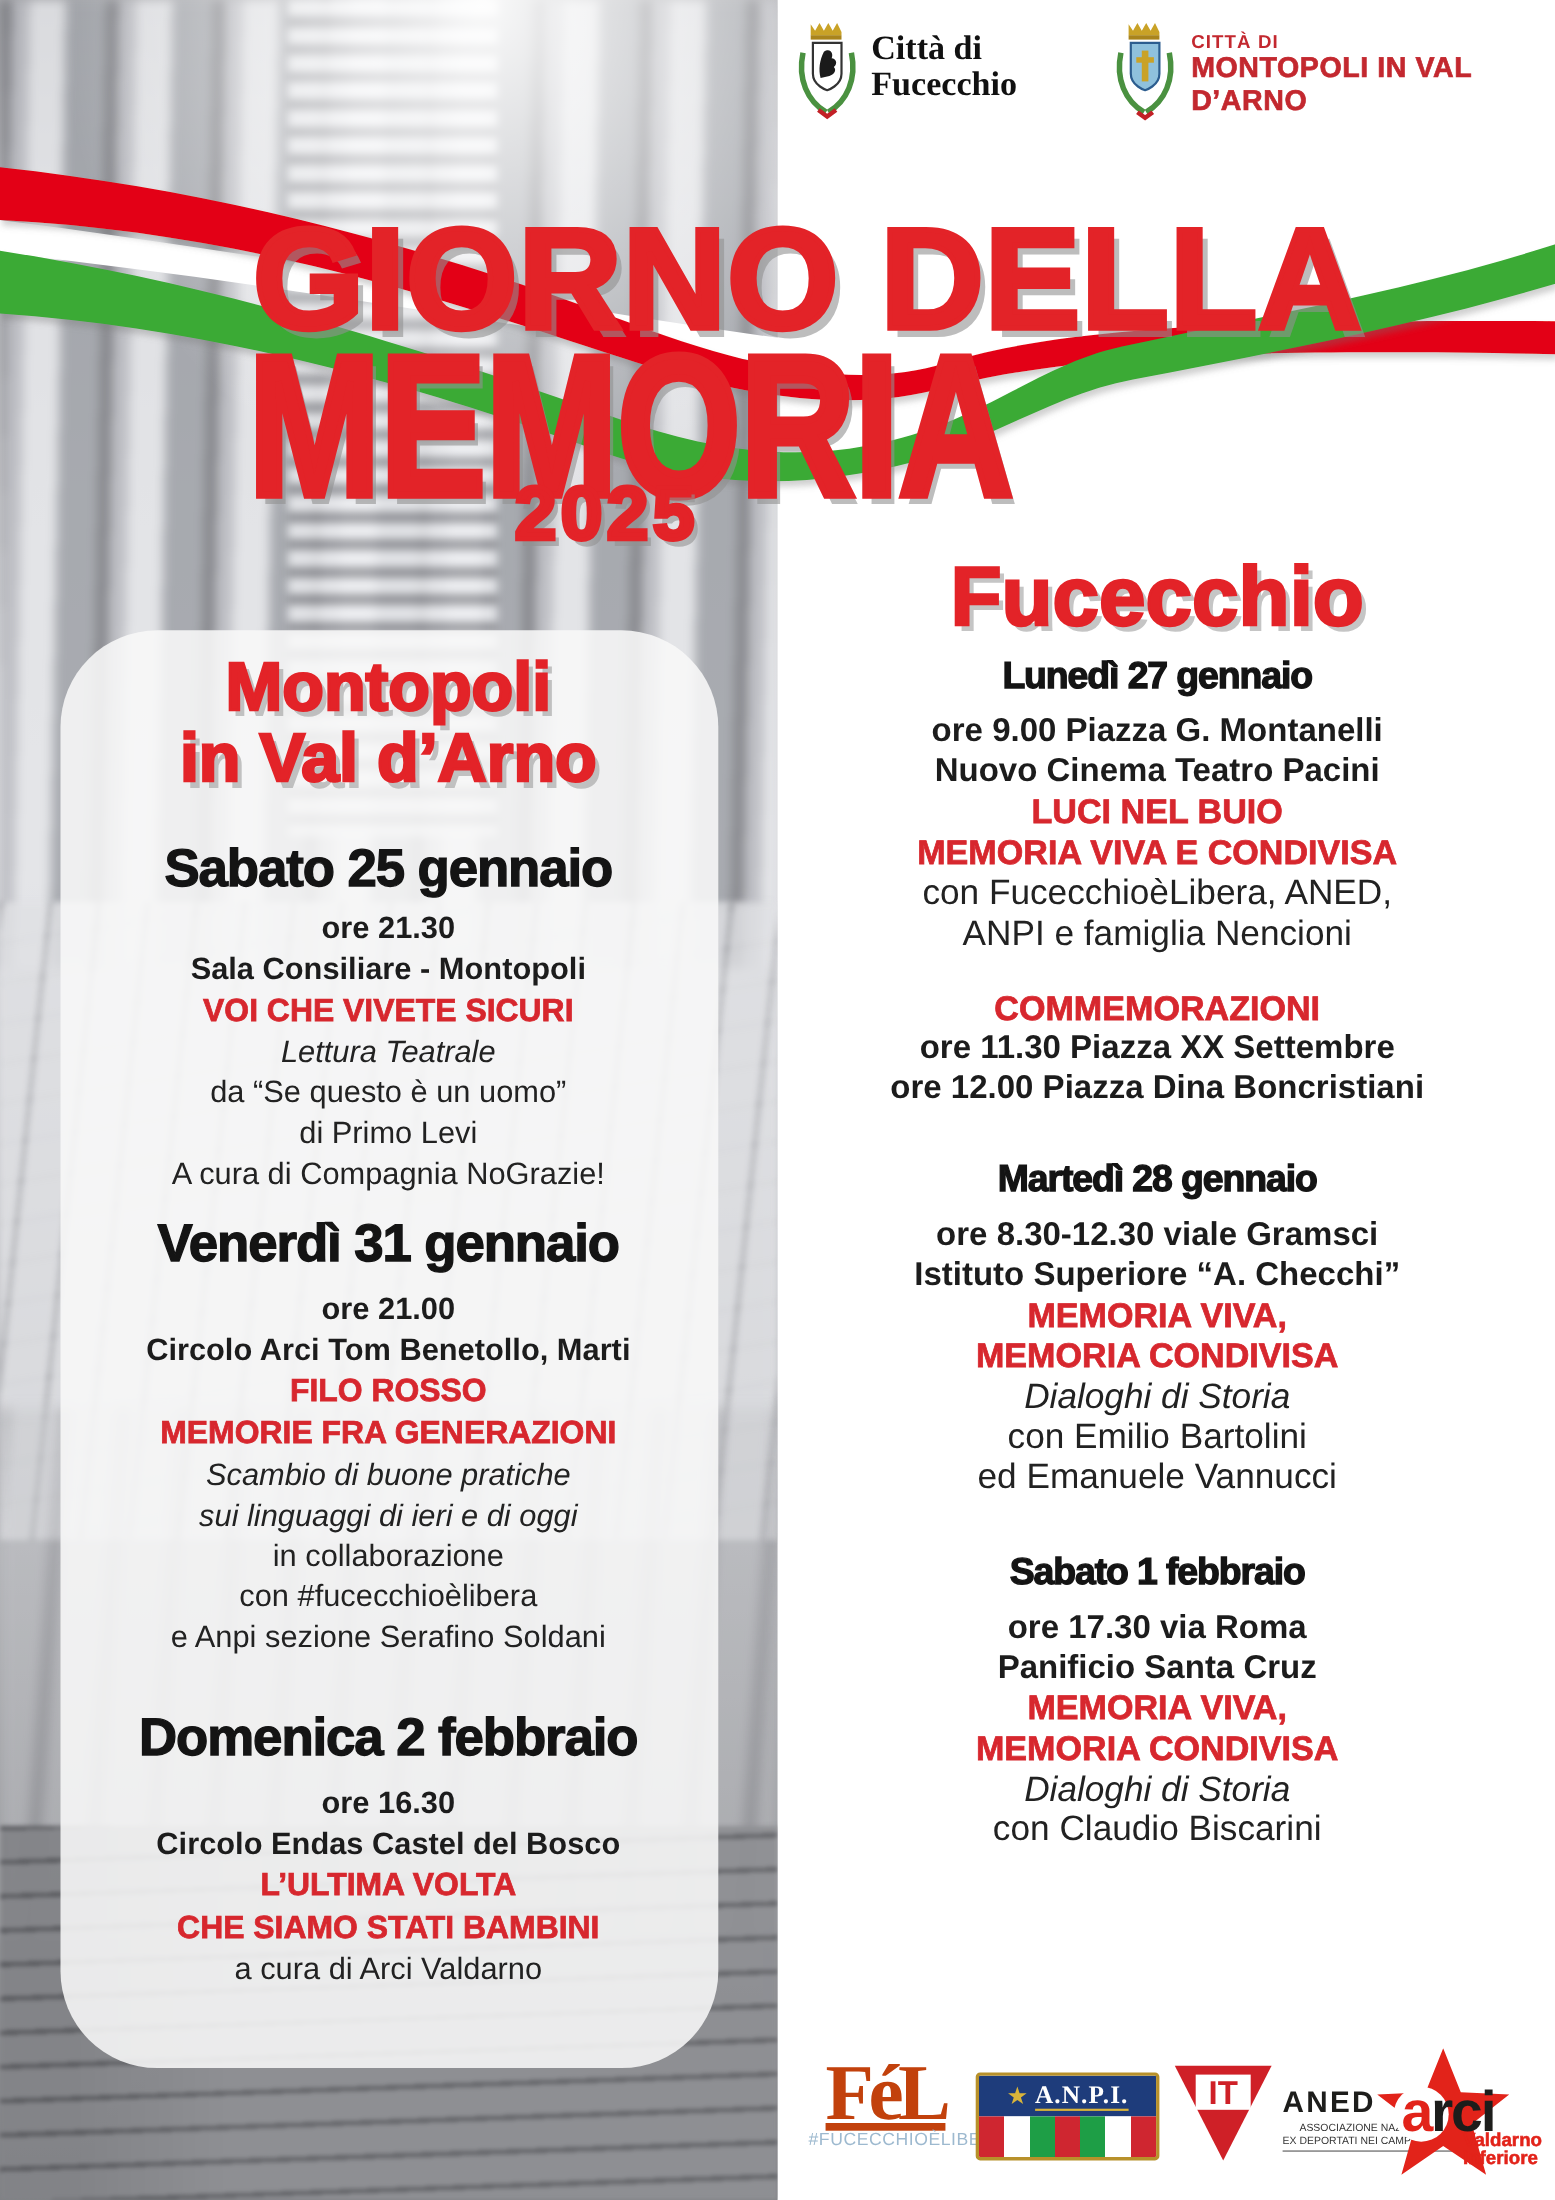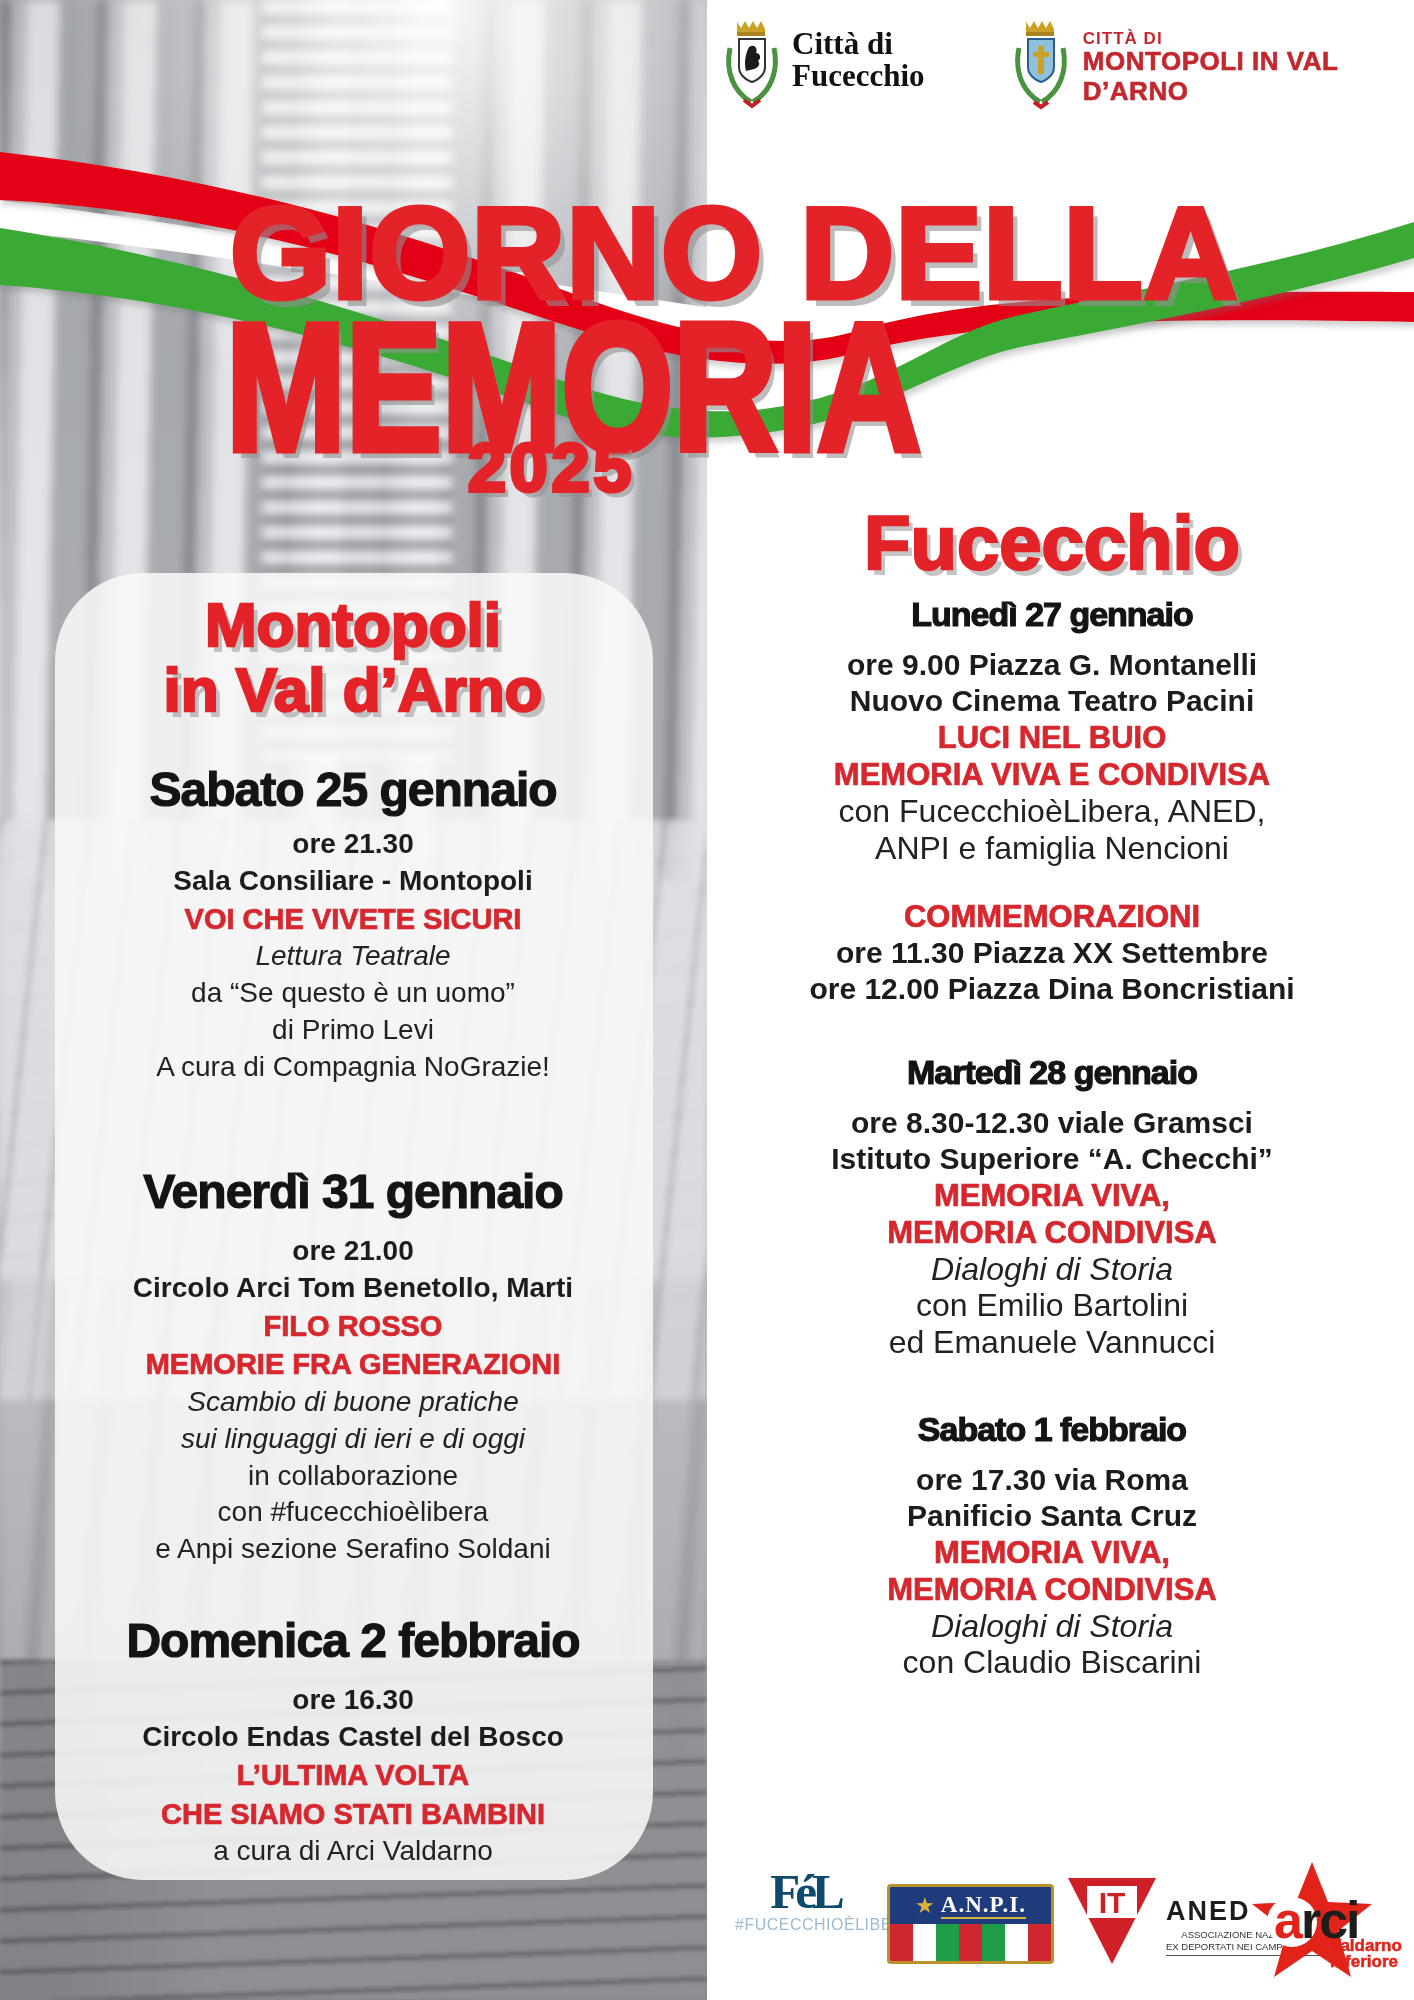--- a/index.html
+++ b/index.html
@@ -72,39 +72,39 @@
   .ln.r{font-weight:700;color:#d7272e;-webkit-text-stroke:.7px #d7272e;}
   .col-left .ln.r{font-size:29px;}
   .col-right .ln.r{font-size:31px;}
   .ln.i{font-style:italic;font-weight:400;color:#222;}
   .col-right .ln.i,.col-right .ln.g{font-size:32px;line-height:1.13;}
   .ln.g{font-weight:400;color:#222;}
 
   
   .col-left .blk-head{margin-bottom:36px;}
   .col-left .blk1 .ev-day{margin-bottom:12px;margin-top:44px;}
-  .col-left .blk2{margin-top:82px;}
+  .col-left .blk2{margin-top:21px;}
   .col-left .blk2 .ev-day{margin-bottom:17px;}
   .col-left .blk3{margin-top:49px;}
   .col-left .blk3 .ev-day{margin-bottom:17px;}
 
   
   .col-right .blk-head{margin-bottom:16px;}
   .col-right .blk1 .ev-day{margin-bottom:16px;}
   .col-right .blk2{margin-top:32px;}
   .col-right .blk3{margin-top:48px;}
   .col-right .blk3 .ev-day{margin-bottom:16px;}
   .col-right .blk4{margin-top:52px;}
   .col-right .blk4 .ev-day{margin-bottom:16px;}
 
   
   .logos{position:absolute;left:0;top:1862px;width:1414px;height:120px;z-index:3;}
   .logo{position:absolute;}
   .fel{left:735px;top:8px;width:140px;text-align:center;}
-  .fel-name{font-family:"Liberation Serif",serif;font-weight:700;font-size:49px;line-height:.9;color:#0c4a6e;letter-spacing:-5px;}
+  .fel-name{font-family:"Liberation Serif",serif;font-weight:700;font-size:72px;line-height:.9;color:#c2410c;letter-spacing:-5px;text-decoration:underline;}
   .fel-tag{font-size:16px;letter-spacing:.5px;color:#9db9cf;margin-top:2px;}
   .anpi{left:887px;top:22px;width:167px;height:80px;border:3px solid #b8912a;border-radius:4px;box-sizing:border-box;overflow:hidden;background:#fff;}
   .anpi-top{height:50%;background:#1e3c7b;display:flex;align-items:center;justify-content:center;gap:6px;}
   .anpi-star{color:#d9b43a;font-size:22px;line-height:1;}
   .anpi-name{font-family:"Liberation Serif",serif;font-weight:700;color:#fff;font-size:23px;letter-spacing:1px;border-bottom:2px solid #d9b43a;line-height:1.1;}
   .anpi-bottom{height:50%;background:linear-gradient(90deg,
       #cf2630 0 14.28%,#ffffff 14.28% 28.57%,#1e9e46 28.57% 42.85%,
       #cf2630 42.85% 57.14%,#1e9e46 57.14% 71.42%,#ffffff 71.42% 85.71%,#cf2630 85.71% 100%);}
   .aned{left:1066px;top:14px;display:flex;align-items:center;}
   .aned-text{margin:12px 0 0 8px;text-align:center;}

